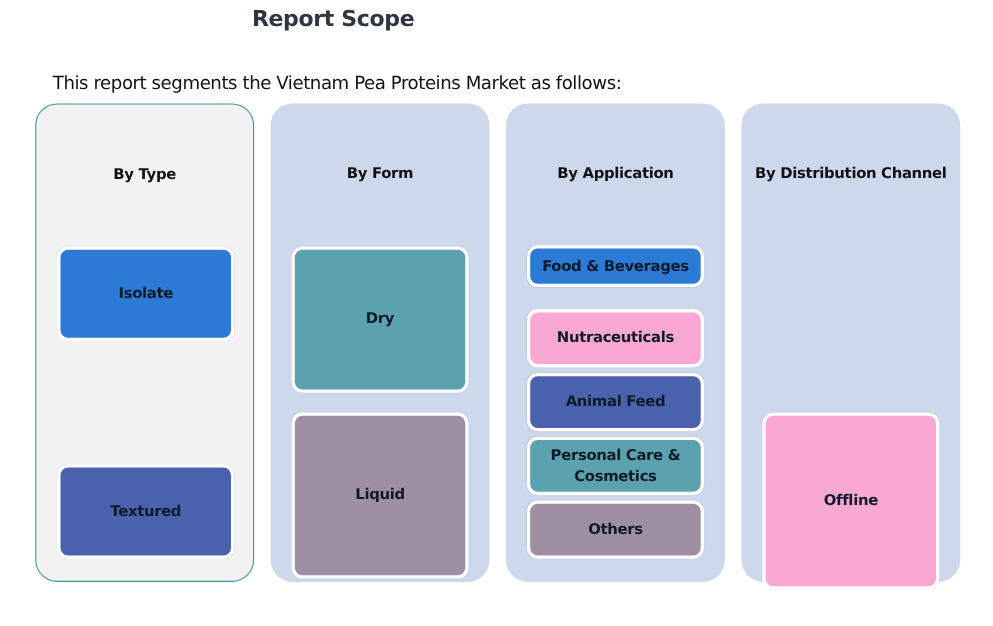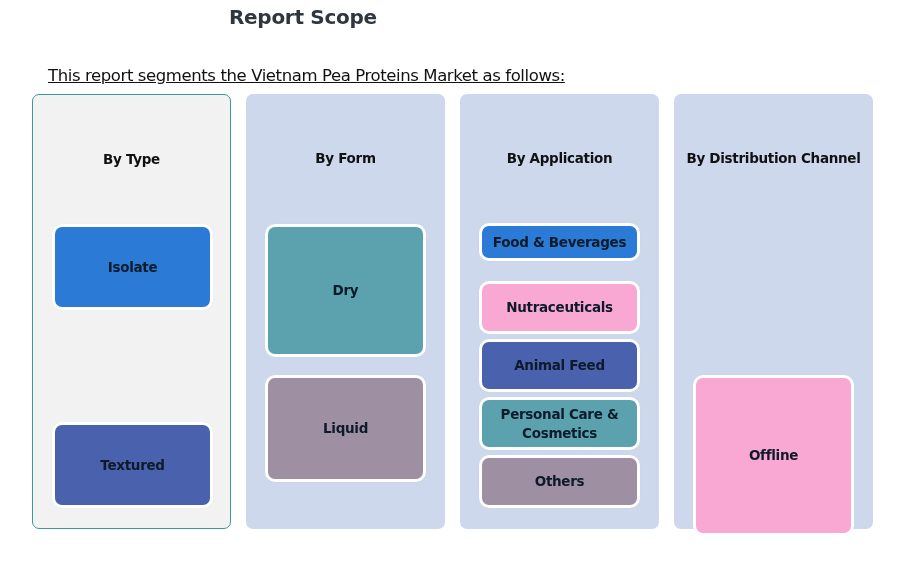--- a/index.html
+++ b/index.html
@@ -8,26 +8,26 @@
 
     .title {
       position: absolute; left: 229px; top: 5px;
       font-family: "DejaVu Sans", sans-serif;
       font-size: 20px; font-weight: bold; color: #2f3640;
       letter-spacing: -0.3px;
     }
     .intro {
       position: absolute; left: 48px; top: 66px;
       font-family: "DejaVu Sans", sans-serif;
-      font-size: 16.5px; color: #111111; letter-spacing: -0.4px; text-decoration: underline;
+      font-size: 16.5px; color: #111111; letter-spacing: -0.4px;
     }
 
     .col {
       position: absolute; top: 94px; width: 199px; height: 435px;
-      background: #cdd8ed; border-radius: 7px; text-decoration: underline;
+      background: #cdd8ed; border-radius: 20px; text-decoration: underline;
     }
     .col.first { background: #f2f2f2; border: 1.5px solid #3a9a9a; }
     .col-head {
       position: absolute; left: 0; right: 0; top: 56px;
       text-align: center;
       font-family: "DejaVu Sans", sans-serif;
       font-size: 13.5px; font-weight: bold; color: #111111; letter-spacing: -0.3px;
     }
 
     .box {
@@ -53,21 +53,21 @@
 
 <div class="col first" style="left:32px;">
   <div class="col-head">By Type</div>
   <div class="box c-blue" style="top:129px;height:86px;">Isolate</div>
   <div class="box c-indigo" style="top:327px;height:86px;">Textured</div>
 </div>
 
 <div class="col" style="left:246px;">
   <div class="col-head">By Form</div>
   <div class="box c-teal" style="top:130px;height:133px;">Dry</div>
-  <div class="box c-mauve" style="top:281px;height:107px;">Liquid</div>
+  <div class="box c-mauve" style="top:281px;height:151px;">Liquid</div>
 </div>
 
 <div class="col" style="left:460px;">
   <div class="col-head">By Application</div>
   <div class="box c-blue" style="top:129px;height:38px;">Food &amp; Beverages</div>
   <div class="box c-slate" style="top:187px;height:53px;">Nutraceuticals</div>
   <div class="box c-indigo" style="top:245px;height:53px;">Animal Feed</div>
   <div class="box c-teal" style="top:303px;height:53px;padding:0 14px;">Personal Care &amp; Cosmetics</div>
   <div class="box c-mauve" style="top:361px;height:53px;">Others</div>
 </div>

